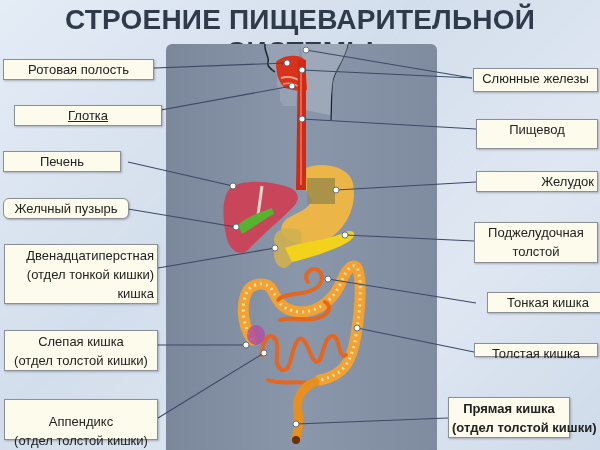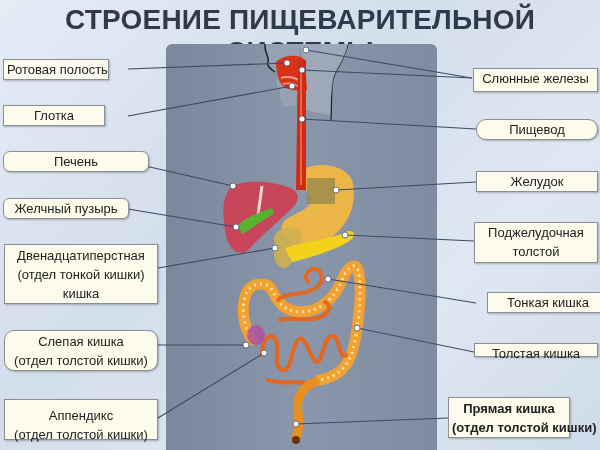--- a/index.html
+++ b/index.html
@@ -101,53 +101,53 @@
     <circle cx="302" cy="70" r="3"></circle>
     <circle cx="302" cy="119" r="3"></circle>
     <circle cx="336" cy="190" r="3"></circle>
     <circle cx="345" cy="235" r="3"></circle>
     <circle cx="328" cy="279" r="3"></circle>
     <circle cx="357" cy="328" r="3"></circle>
     <circle cx="296" cy="424" r="3"></circle>
   </g>
 </svg>
 
-<div class="lbl" style="left:3px;top:59px;width:106px;height:21px;">
+<div class="lbl" style="left:3px;top:59px;width:151px;height:21px;">
   <div>Ротовая полость</div>
 </div>
-<div class="lbl" style="left:3px;top:105px;width:102px;height:21px;">
+<div class="lbl" style="left:14px;top:105px;width:148px;height:21px;text-decoration:underline;">
   <div>Глотка</div>
 </div>
-<div class="lbl" style="left:3px;top:151px;width:146px;height:21px;border-radius:7px;">
+<div class="lbl" style="left:3px;top:151px;width:118px;height:21px;">
   <div>Печень</div>
 </div>
 <div class="lbl" style="left:3px;top:198px;width:126px;height:21px;border-radius:6px;">
   <div>Желчный пузырь</div>
 </div>
-<div class="lbl" style="left:4px;top:244px;width:154px;height:60px;padding-top:1px;">
+<div class="lbl" style="left:4px;top:244px;width:154px;height:60px;padding-top:1px;text-align:right;">
   <div>Двенадцатиперстная</div>
   <div>(отдел тонкой кишки)</div>
   <div>кишка</div>
 </div>
-<div class="lbl" style="left:4px;top:330px;width:154px;height:41px;padding-top:1px;border-radius:10px;">
+<div class="lbl" style="left:4px;top:330px;width:154px;height:41px;padding-top:1px;">
   <div>Слепая кишка</div>
   <div>(отдел толстой кишки)</div>
 </div>
-<div class="lbl" style="left:4px;top:399px;width:154px;height:41px;padding-top:6px;">
+<div class="lbl" style="left:4px;top:399px;width:154px;height:41px;padding-top:12px;">
   <div>Аппендикс</div>
   <div>(отдел толстой кишки)</div>
 </div>
 
 <div class="lbl" style="left:473px;top:68px;width:125px;height:24px;">
   <div>Слюнные железы</div>
 </div>
-<div class="lbl" style="left:476px;top:119px;width:122px;height:21px;border-radius:10px;">
+<div class="lbl" style="left:476px;top:119px;width:122px;height:30px;">
   <div>Пищевод</div>
 </div>
-<div class="lbl" style="left:476px;top:171px;width:122px;height:21px;">
+<div class="lbl" style="left:476px;top:171px;width:122px;height:21px;text-align:right;">
   <div>Желудок</div>
 </div>
 <div class="lbl" style="left:474px;top:222px;width:124px;height:41px;padding-top:0;">
   <div>Поджелудочная</div>
   <div>толстой</div>
 </div>
 <div class="lbl" style="left:476px;top:292px;width:122px;height:21px;margin-left:11px;">
   <div>Тонкая кишка</div>
 </div>
 <div class="lbl" style="left:474px;top:343px;width:124px;height:14px;">

